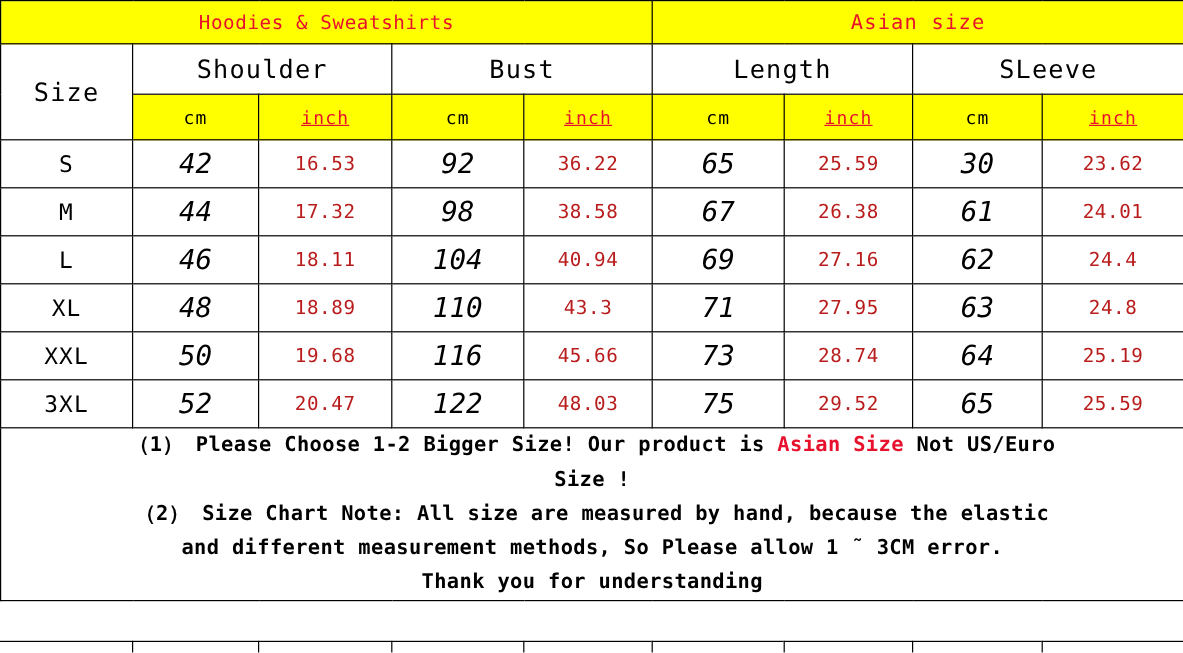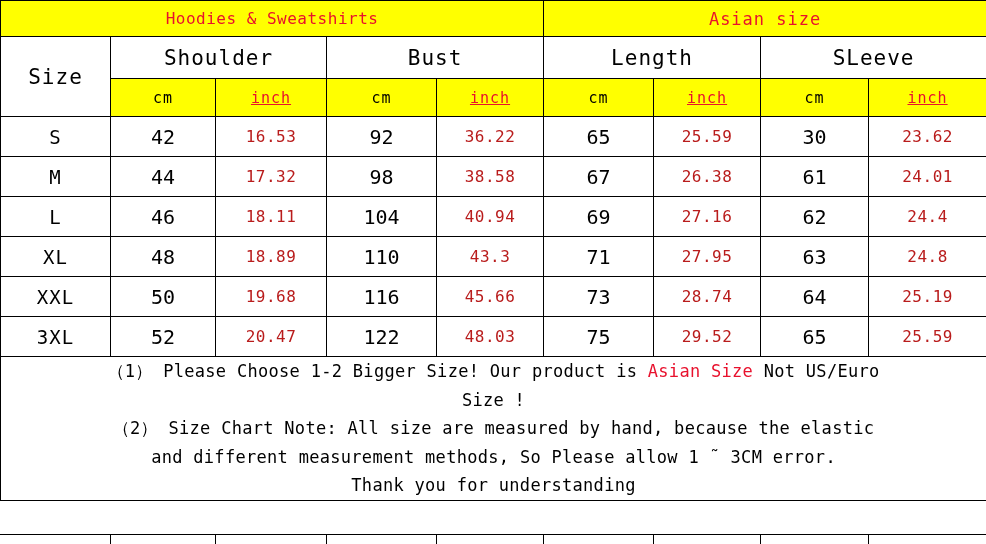--- a/index.html
+++ b/index.html
@@ -74,42 +74,44 @@
   
   .data-row td {
     height: 40px;
   }
   .cell-size {
     font-size: 19px;
     color: #000;
     letter-spacing: 1px;
   }
   .cell-cm {
-    font-size: 20px;
-    color: #000;
+    font-size: 23px;
+    color: #000;
+    font-style: italic;
   }
   .cell-inch {
     font-size: 16px;
     color: #b91c1c;
     letter-spacing: 0.5px;
   }
   
   .notes-cell {
     border-left: none;
     border-right: none;
     border-bottom: none;
     padding: 10px 8px 6px 8px;
     text-align: center;
   }
   .note-line {
     font-size: 17px;
     color: #000000;
     line-height: 1.68;
     letter-spacing: 0.3px;
     text-align: center;
+    font-weight: bold;
   }
   .note-line .accent { color: #e8112d; }
   
   .bottom-strip {
     position: absolute;
     left: 0;
     bottom: 0;
     width: 986px;
     height: 10px;
     display: flex;

